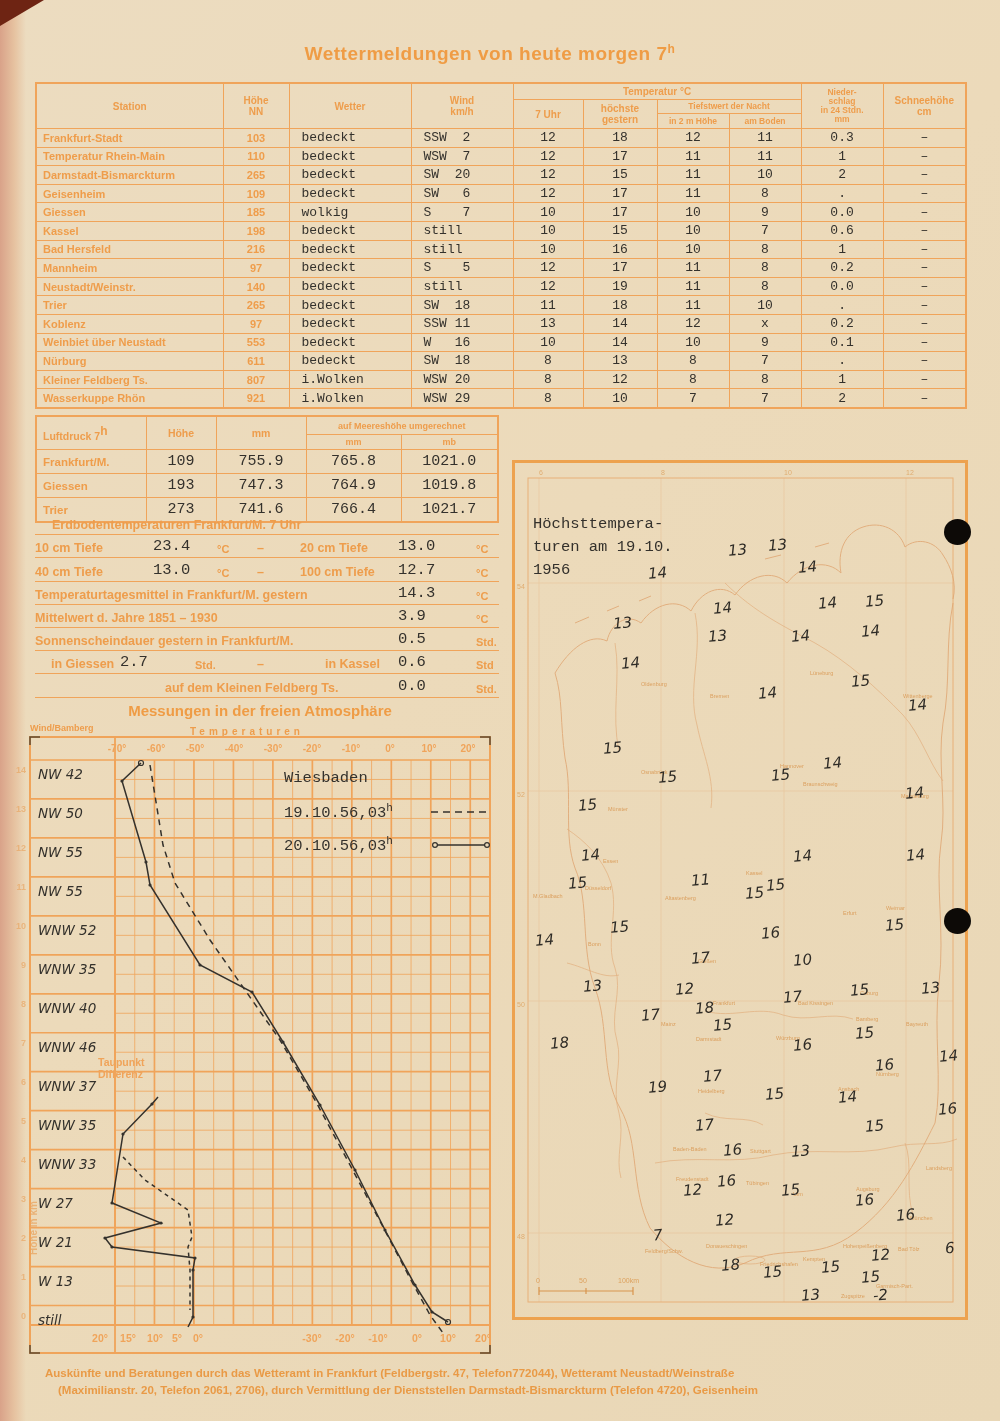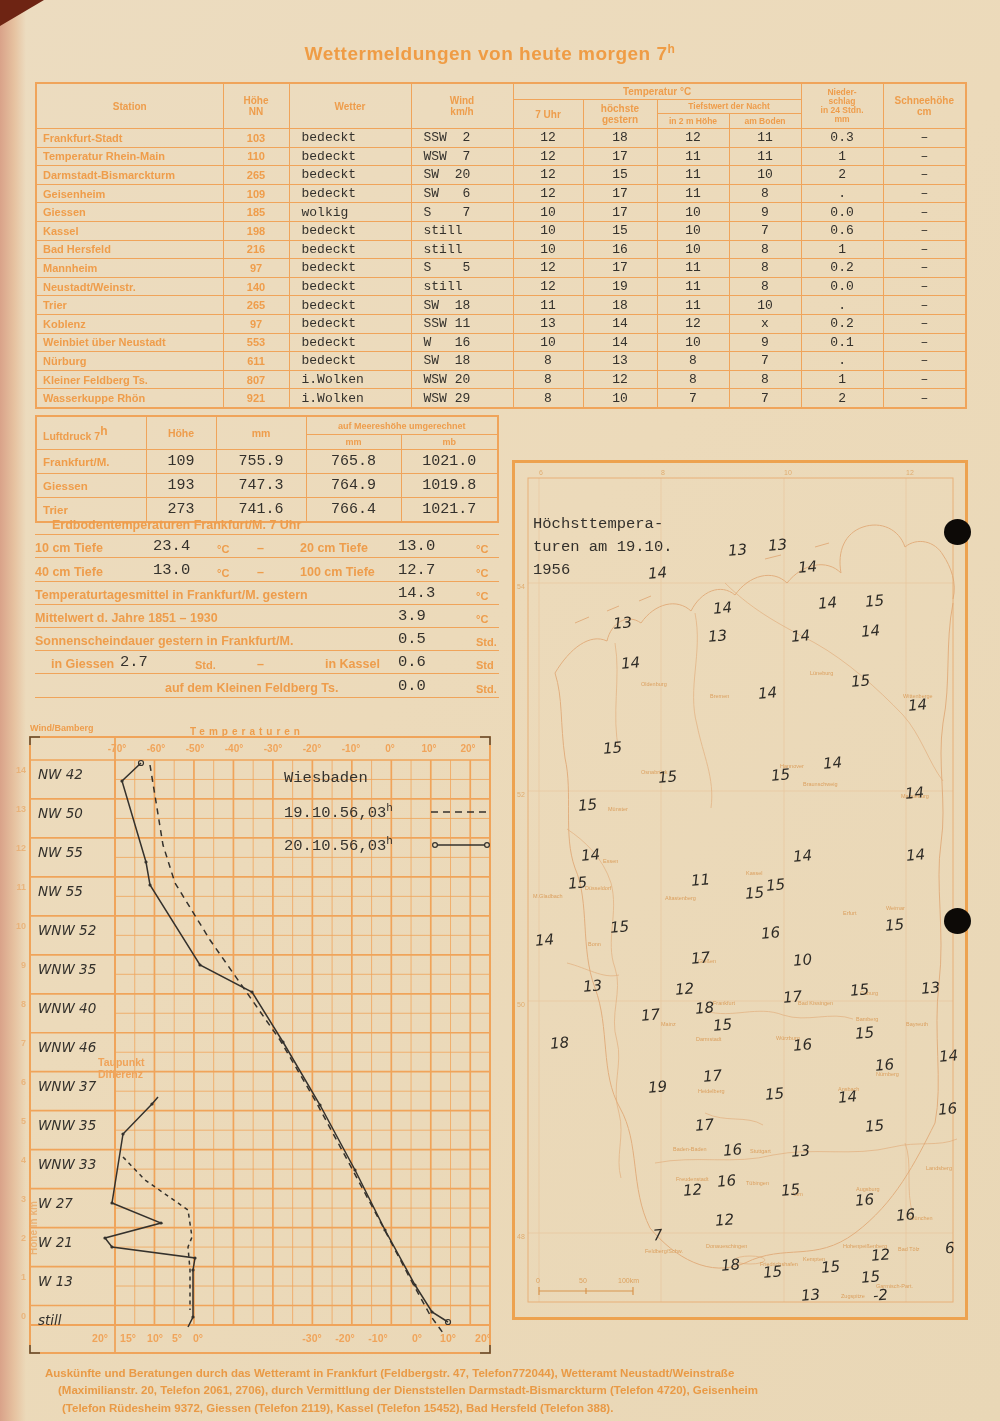--- a/index.html
+++ b/index.html
@@ -394,20 +394,21 @@
       <span class="gval v2">0.6</span>
       <span class="gunit u2">Std</span>
     </div>
     <div class="gl">
       <span class="glab" style="left:130px">auf dem Kleinen Feldberg Ts.</span>
       <span class="gval v2">0.0</span>
       <span class="gunit u2">Std.</span>
     </div>
   </div>
 
+  <div class="chart-title">Messungen in der freien Atmosphäre</div>
   <div class="wind-knoten">Wind/Bamberg</div>
   <div class="temperaturen">Temperaturen</div>
   <svg id="chart-svg" width="464" height="620" viewBox="0 0 464 620">
       <g>
         <line x1="87" y1="25" x2="87" y2="590" stroke="#f0a45a" stroke-width="1.7"></line>
         <line x1="106.73684210526315" y1="25" x2="106.73684210526315" y2="590" stroke="#f0a45a" stroke-width="0.8"></line>
         <line x1="126.47368421052632" y1="25" x2="126.47368421052632" y2="590" stroke="#f0a45a" stroke-width="1.7"></line>
         <line x1="146.21052631578948" y1="25" x2="146.21052631578948" y2="590" stroke="#f0a45a" stroke-width="0.8"></line>
         <line x1="165.94736842105263" y1="25" x2="165.94736842105263" y2="590" stroke="#f0a45a" stroke-width="1.7"></line>
         <line x1="185.68421052631578" y1="25" x2="185.68421052631578" y2="590" stroke="#f0a45a" stroke-width="0.8"></line>
@@ -732,14 +733,13 @@
         <div class="mscale" style="left: 64px; top: 814px;">50</div>
         <div class="mscale" style="left: 103px; top: 814px;">100km</div>
       </div>
   </div>
 
   <div class="hole" style="left:944px;top:519px"></div>
   <div class="hole" style="left:944px;top:908px"></div>
 
   <div class="foot" style="left:45px;top:1367px">Auskünfte und Beratungen durch das Wetteramt in Frankfurt (Feldbergstr. 47, Telefon772044), Wetteramt Neustadt/Weinstraße</div>
   <div class="foot" style="left:58px;top:1384px">(Maximilianstr. 20, Telefon 2061, 2706), durch Vermittlung der Dienststellen Darmstadt-Bismarckturm (Telefon 4720), Geisenheim</div>
-  <div class="foot" style="left:62px;top:1402px">(Telefon Rüdesheim 9372, Giessen (Telefon 2119), Kassel (Telefon 15452), Bad Hersfeld (Telefon 388).</div>
 </div>
 
 </body></html>

